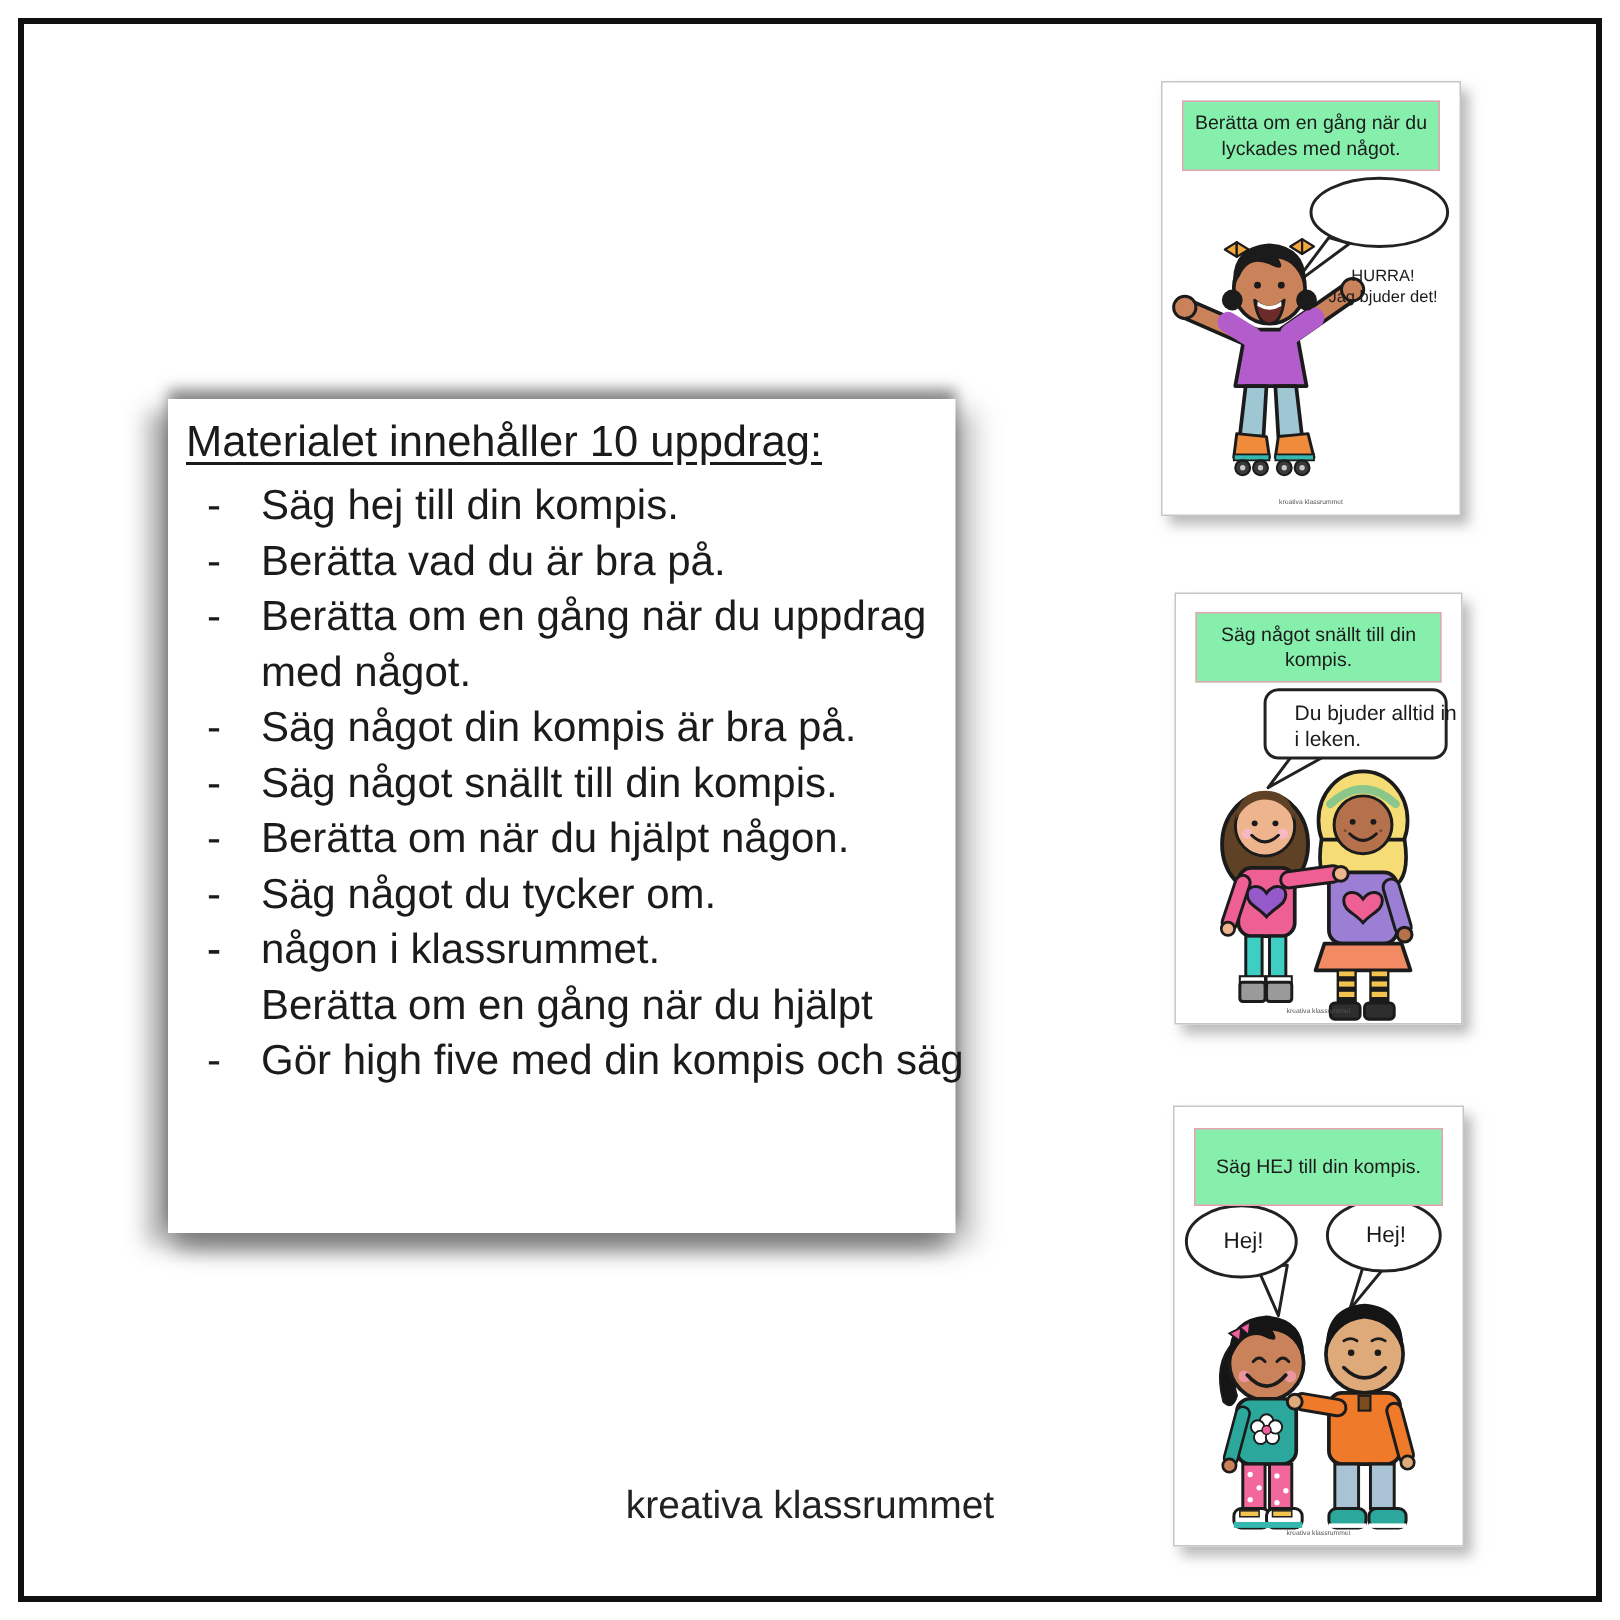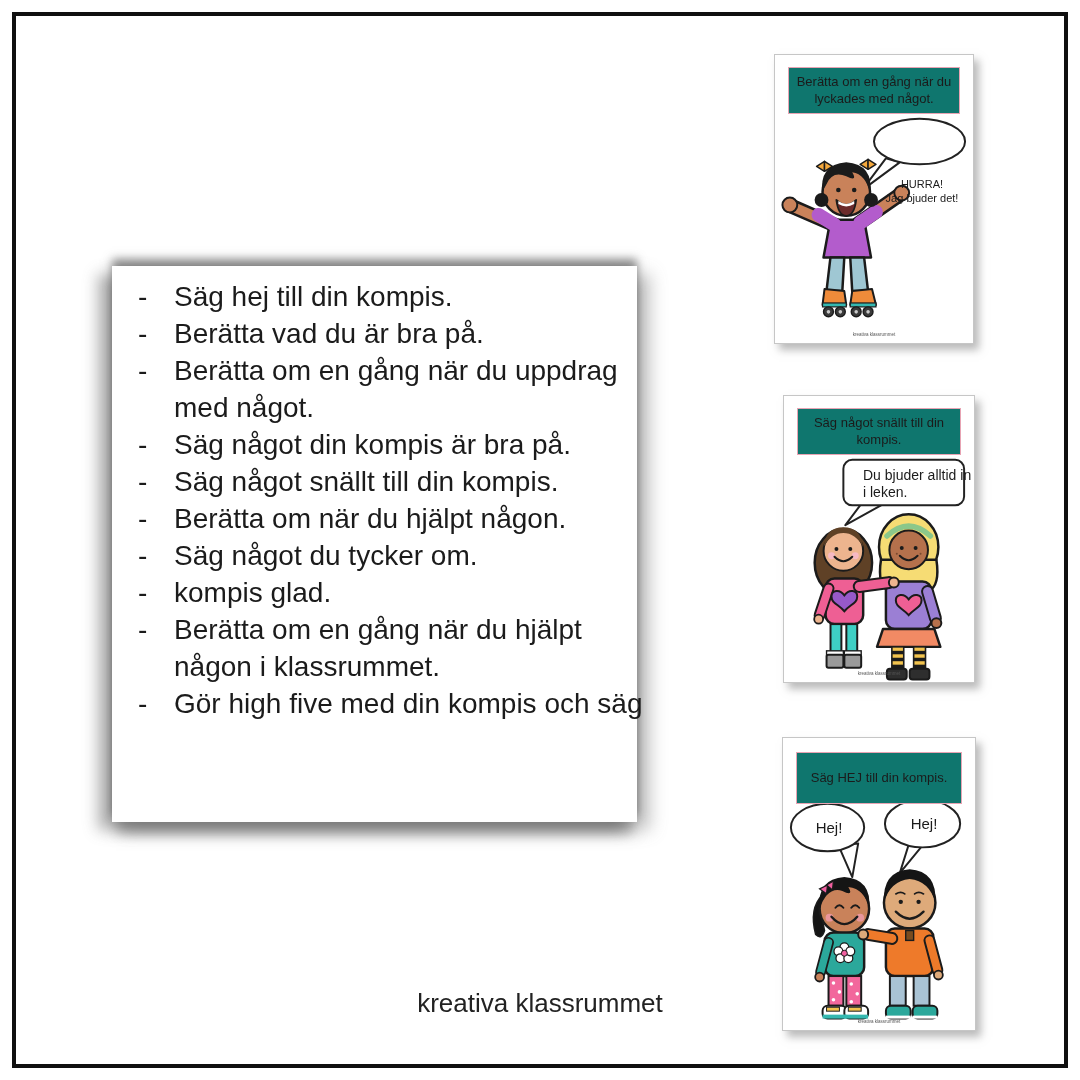--- a/index.html
+++ b/index.html
@@ -38,21 +38,21 @@
   
   .card{
     position:absolute;background:#fff;border:1px solid #c6c6c6;
     box-shadow:5px 6px 8px rgba(130,130,130,.55);box-sizing:border-box;
   }
   .card1{left:774px;top:54px;width:200px;height:290px;}
   .card2{left:783px;top:395px;width:192px;height:288px;}
   .card3{left:782px;top:737px;width:194px;height:294px;}
   .card-header{
     position:absolute;left:13px;right:13px;top:12px;
-    border:1.6px solid #e7a3b3;background:#0f766e;
+    border:1.6px solid #e7a3b3;background:#86efac;
     font-size:13px;line-height:16.5px;text-align:center;
     display:flex;align-items:center;justify-content:center;
     padding:6px 4px;box-sizing:border-box;z-index:2;
   }
   .card3 .card-header{top:14px;height:52px;}
   .card-svg{position:absolute;left:0;top:0;width:100%;height:100%;}
   .bubble-text{position:absolute;text-align:center;z-index:3;color:#1b1b1b;}
   .bubble-text .bline{display:block;white-space:nowrap;}
   .c1-bubble{left:100px;top:78px;width:94px;font-size:11px;line-height:14px;margin-top:44px;}
   .c2-bubble{left:79px;top:71px;width:112px;font-size:14px;line-height:17px;text-align:left;}
@@ -63,20 +63,21 @@
     font-size:9px;color:#555;transform:scale(.5);transform-origin:center bottom;
     white-space:nowrap;
   }
 </style>
 </head>
 <body>
 
 <div class="frame"></div>
 
 <div class="paper">
+  <div class="paper-title">Materialet innehåller 10 uppdrag:</div>
   <ul class="task-list">
     <li>
       <span class="dash">-</span>
       <span class="line">Säg hej till din kompis.</span>
     </li>
     <li>
       <span class="dash">-</span>
       <span class="line">Berätta vad du är bra på.</span>
     </li>
     <li>
@@ -95,26 +96,25 @@
     <li>
       <span class="dash">-</span>
       <span class="line">Berätta om när du hjälpt någon.</span>
     </li>
     <li>
       <span class="dash">-</span>
       <span class="line">Säg något du tycker om.</span>
     </li>
     <li>
       <span class="dash">-</span>
-      <span class="line">kompis glad.</span>
-    </li>
-    <li>
-      <span class="dash">-</span>
+    </li>
+    <li>
+      <span class="dash">-</span>
+      <span class="line">någon i klassrummet.</span>
       <span class="line">Berätta om en gång när du hjälpt</span>
-      <span class="line">någon i klassrummet.</span>
     </li>
     <li>
       <span class="dash">-</span>
       <span class="line">Gör high five med din kompis och säg</span>
     </li>
   </ul>
 </div>
 
 <div class="card card1">
   <div class="card-header">Berätta om en gång när du lyckades med något.</div>

